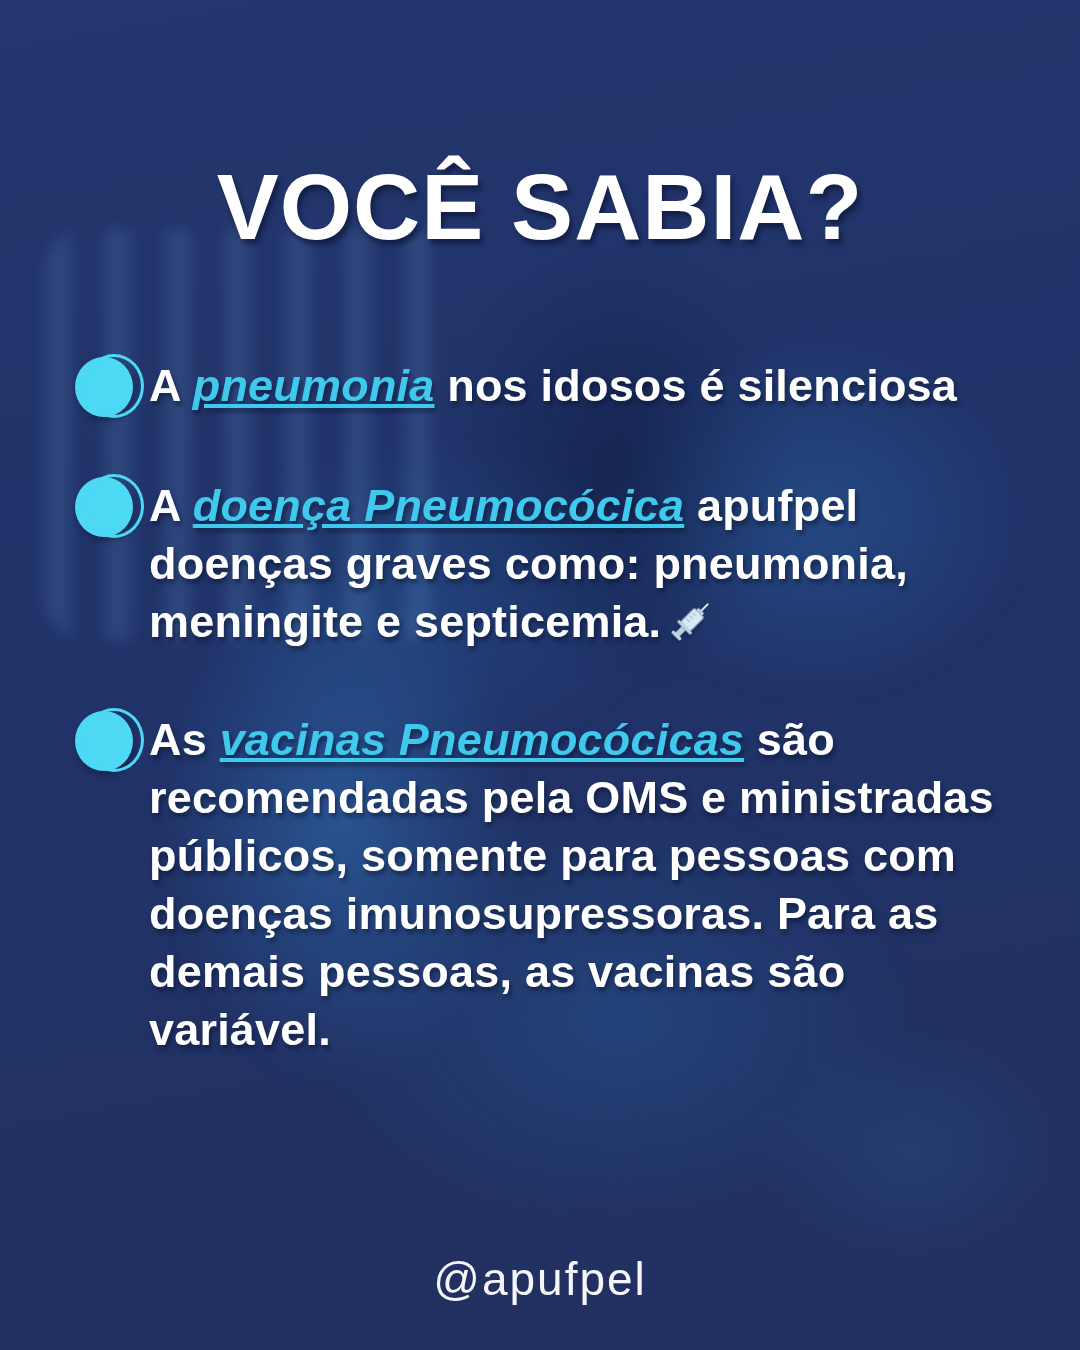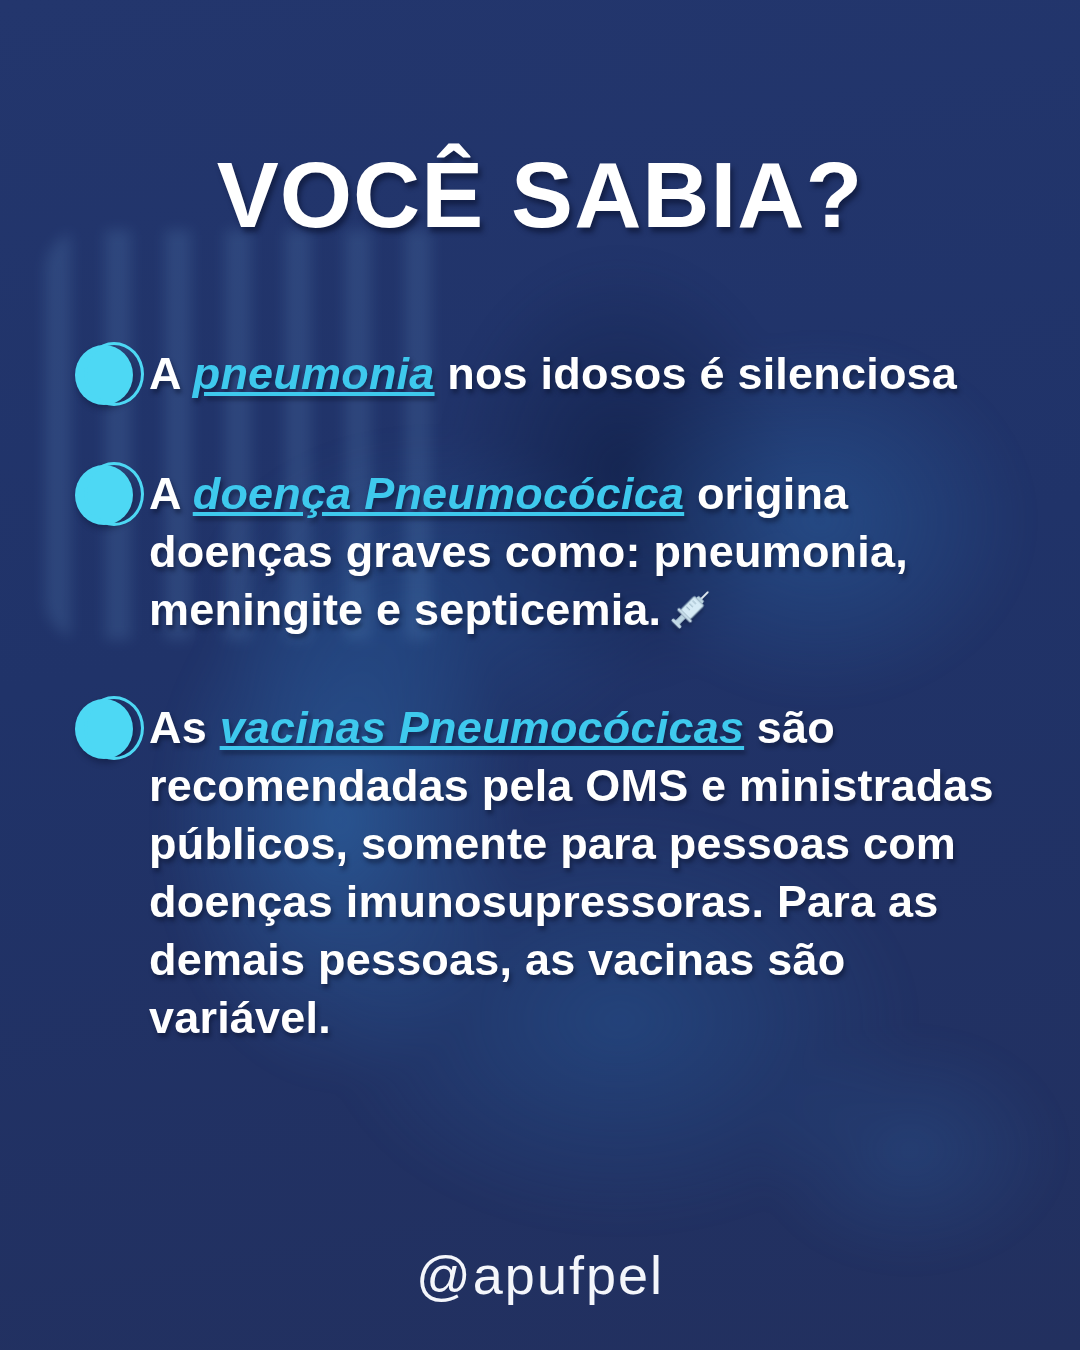--- a/index.html
+++ b/index.html
@@ -23,21 +23,21 @@
     filter:blur(10px);
   }
   .bg-blinds{
     position:absolute;left:45px;top:230px;width:420px;height:410px;z-index:0;
     background:repeating-linear-gradient(90deg, rgba(130,190,240,.16) 0 26px, transparent 26px 60px);
     border-radius:40px;filter:blur(7px);opacity:.85;pointer-events:none;
   }
   
   .content{position:relative;z-index:2;}
   .title{
-    margin:4px;padding-top:138px;
+    margin:16px;padding-top:138px;
     text-align:center;
     font-size:93px;font-weight:bold;letter-spacing:1px;
     color:#ffffff;
     text-shadow:3px 5px 5px rgba(8,15,42,.55);
   }
   .fact-list{list-style:none;margin:96px 0 0;padding:0 55px 0 75px;}
   .fact-item{display:flex;align-items:flex-start;gap:16px;margin-bottom:60px;}
   .marker{
     position:relative;flex:0 0 auto;
     width:58px;height:60px;margin-top:0;
@@ -61,21 +61,21 @@
   .seg.cyan{color:var(--hl-cyan,#3ec9ed);font-style:italic;text-decoration:underline;}
   .syringe{
     display:inline-block;width:52px;height:52px;
     transform:rotate(45deg);
     vertical-align:-10px;margin-left:4px;
     filter:drop-shadow(2px 3px 2px rgba(8,15,42,.4));
   }
   .handle{
     position:absolute;left:0;bottom:44px;width:100%;z-index:2;
     text-align:center;
-    font-size:54px;font-weight:400;letter-spacing:2px;
+    font-size:46px;font-weight:400;letter-spacing:2px;
     color:#f4f6fb;
   }
 </style>
 </head>
 <body>
 
 <div class="poster" style="--hl-cyan: #3ec9ed; --bullet-cyan: #4dd8f4;">
   <div class="bg-layer bg-photo"></div>
   <div class="bg-blinds"></div>
 
@@ -85,21 +85,21 @@
     <ul class="fact-list">
         <li class="fact-item">
           <span class="marker"></span>
           <div class="fact-text">
             <span class="line"><span class="seg">A </span><span class="seg cyan">pneumonia</span><span class="seg"> nos idosos é silenciosa</span></span>
           </div>
         </li>
         <li class="fact-item">
           <span class="marker"></span>
           <div class="fact-text">
-            <span class="line"><span class="seg">A </span><span class="seg cyan">doença Pneumocócica</span><span class="seg"> origina</span></span>
+            <span class="line"><span class="seg">A </span><span class="seg cyan">doença Pneumocócica</span><span class="seg"> apufpel</span></span>
             <span class="line"><span class="seg">doenças graves como: pneumonia,</span></span>
             <span class="line"><span class="seg">meningite e septicemia.</span><svg class="syringe" viewBox="0 0 48 48" xmlns="http://www.w3.org/2000/svg" aria-hidden="true">
       <rect x="23.1" y="1.5" width="1.8" height="9.5" fill="#e3ecf2"></rect>
       <rect x="20.3" y="10.5" width="7.4" height="3.2" rx="1" fill="#b9d2e0"></rect>
       <rect x="17.8" y="13.5" width="12.4" height="17.5" rx="1.5" fill="#d6ebf6" stroke="#9fb8c8" stroke-width="1"></rect>
       <line x1="19.5" y1="17.5" x2="24" y2="17.5" stroke="#9fb8c8" stroke-width="1"></line>
       <line x1="19.5" y1="21.5" x2="24" y2="21.5" stroke="#9fb8c8" stroke-width="1"></line>
       <line x1="19.5" y1="25.5" x2="24" y2="25.5" stroke="#9fb8c8" stroke-width="1"></line>
       <rect x="15.3" y="31" width="17.4" height="2.6" rx="1" fill="#c3d9e6"></rect>
       <rect x="21.4" y="33.6" width="5.2" height="8" fill="#b9d2e0"></rect>

